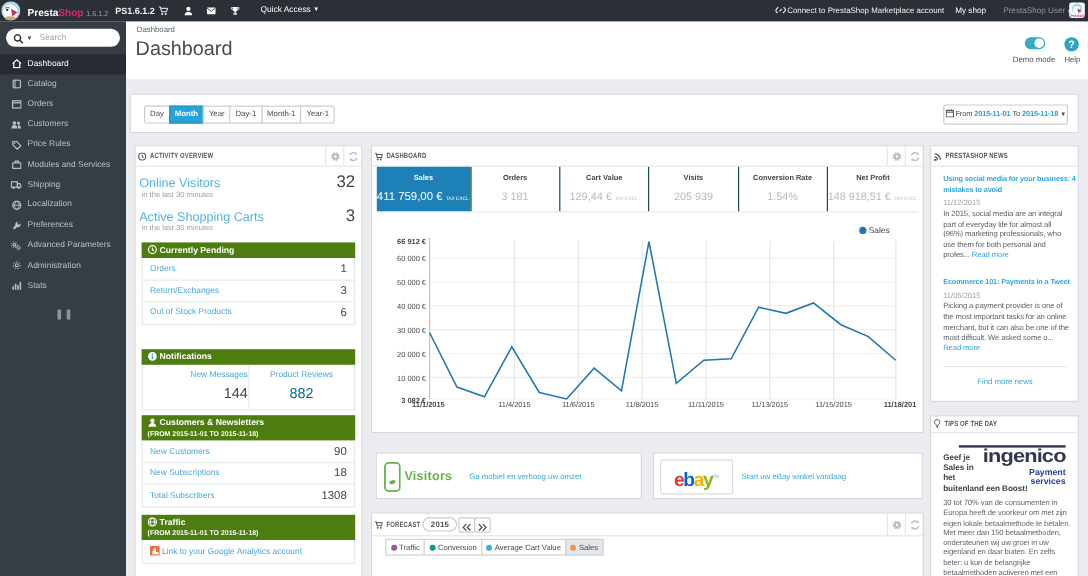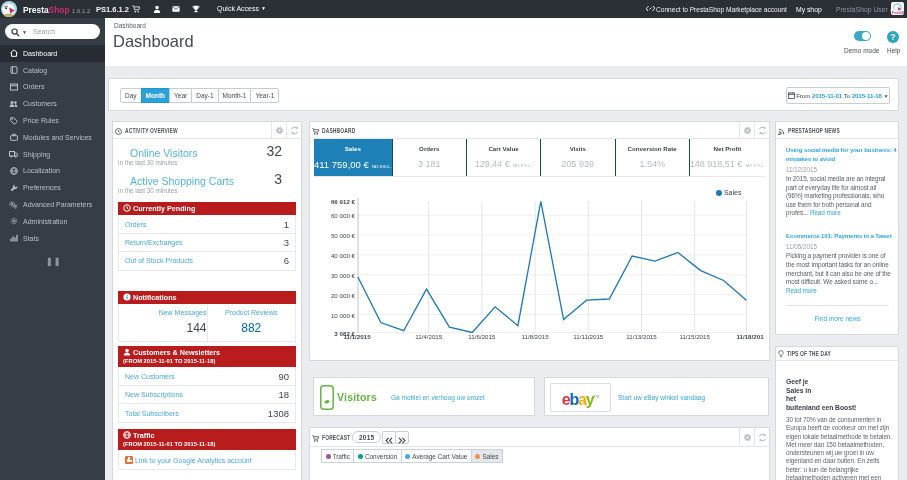--- a/index.html
+++ b/index.html
@@ -46,30 +46,30 @@
 #btngroup .btn:last-child{border-radius:0 2px 2px 0}
 #btngroup .btn.active{background:#29a1da;border-color:#2195cd;color:#fff;font-weight:bold}
 #datebtn{position:absolute;left:677px;top:8px;width:104px;height:17px;border:1px solid #c8cdd1;border-radius:2px;background:#fff;font-size:6.2px;letter-spacing:-0.1px;color:#45494e;line-height:15px;text-align:center;white-space:nowrap;overflow:hidden}
 #datebtn b{color:#2a9fd8}
 
 .phead{position:relative;height:17px;border-bottom:1px solid #e4e7ea;line-height:17px;font-size:6.4px;font-weight:bold;color:#50555b;letter-spacing:.2px}
 .phead .ptxt{margin-left:1.5px;display:inline-block;transform:scaleX(0.78);transform-origin:0 50%;font-size:6.3px}
 .phead .tools{position:absolute;right:0;top:0;display:flex;height:16px}
 .phead .tools .tcell{width:15px;border-left:1px solid #e4e7ea;display:flex;align-items:center;justify-content:center}
 
-.bluebar{background:#b91c1c;color:#fff;font-size:7.2px;font-weight:bold;padding:2px 5px;line-height:8.5px}
+.bluebar{background:#4d7c0f;color:#fff;font-size:7.2px;font-weight:bold;padding:2px 5px;line-height:8.5px}
 .bluebar .sub{font-weight:bold;font-size:5.8px;line-height:5px;display:inline-block}
 .rowbox{border:1px solid #e7eaec;border-top:none}
 .drow{display:flex;align-items:center;border-top:1px solid #e7eaec;height:18.2px;padding:0 6px}
 .drow:first-child{border-top:none}
 .drow .lbl{font-size:7px;color:#4aa8dc;flex:1}
 .drow .val{font-size:9.5px;color:#42474c}
 
 #activity{left:112px;top:121px;width:190px;height:379px}
-.bigline{position:relative;margin:0 17px;font-size:10.5px;line-height:12px}
+.bigline{position:relative;margin:0 3px;font-size:10.5px;line-height:12px}
 .bigline .blu{color:#55b2e0}
 .bigline .num{position:absolute;right:2px;top:-2px;font-size:14px;color:#42474c}
 .subgray{margin:0 5px;font-size:6.3px;color:#9aa1a7;line-height:7px}
 
 #dashpanel{left:309px;top:121px;width:461px;height:240px}
 #kpirow{position:absolute;left:4px;top:17px;width:451px;height:38px;display:flex;border-bottom:1px solid #e7eaec}
 .kpi{flex:1;border-left:1px solid #14532d;text-align:center;position:relative}
 .kpi:first-child{border-left:none}
 .kpi .kt{margin-top:6px;font-size:6.2px;font-weight:bold;color:#41464b}
 .kpi .kv{margin-top:6.5px;font-size:9px;color:#b5bbc1;white-space:nowrap}
@@ -574,16 +574,20 @@
   </div>
 </div>
 
 <div class="panel" id="tips">
   <div class="phead" style="height:14px;line-height:14px">
     <svg style="display:inline-block;vertical-align:-1.5px;margin-left:2px" width="6" height="8" viewBox="0 0 7 9">
         <path d="M3.5 0.5a2.6 2.6 0 011.4 4.8c-.4.3-.5.6-.5 1H2.6c0-.4-.1-.7-.5-1A2.6 2.6 0 013.5 0.5z" fill="none" stroke="#50555b" stroke-width="0.9"></path>
         <path d="M2.6 7.2h1.8M2.9 8.3h1.2" stroke="#50555b" stroke-width="0.8"></path>
       </svg><span class="ptxt" style="margin-left:3px">TIPS OF THE DAY</span>
   </div>
+  <div class="ing abs" style="right:10px;top:24px">
+    <div class="ingword">ingenico</div>
+    <div class="ingsub">Payment<br>services</div>
+  </div>
   <div class="tipbold abs" style="left:10px;top:31px;width:34px">Geef je Sales in het</div>
   <div class="tipbold abs" style="left:10px;top:57px;white-space:nowrap">buitenland een Boost!</div>
   <div class="tipbody abs" style="left:10px;top:69px;white-space:nowrap">30 tot 70% van de consumenten in<br>Europa heeft de voorkeur om met zijn<br>eigen lokale betaalmethode te betalen.<br>Met meer dan 150 betaalmethoden,<br>ondersteunen wij uw groei in uw<br>eigenland en daar buiten. En zelfs<br>beter: u kun de belangrijke<br>betaalmethoden activeren met een</div>
 </div>
 
 </body></html>

